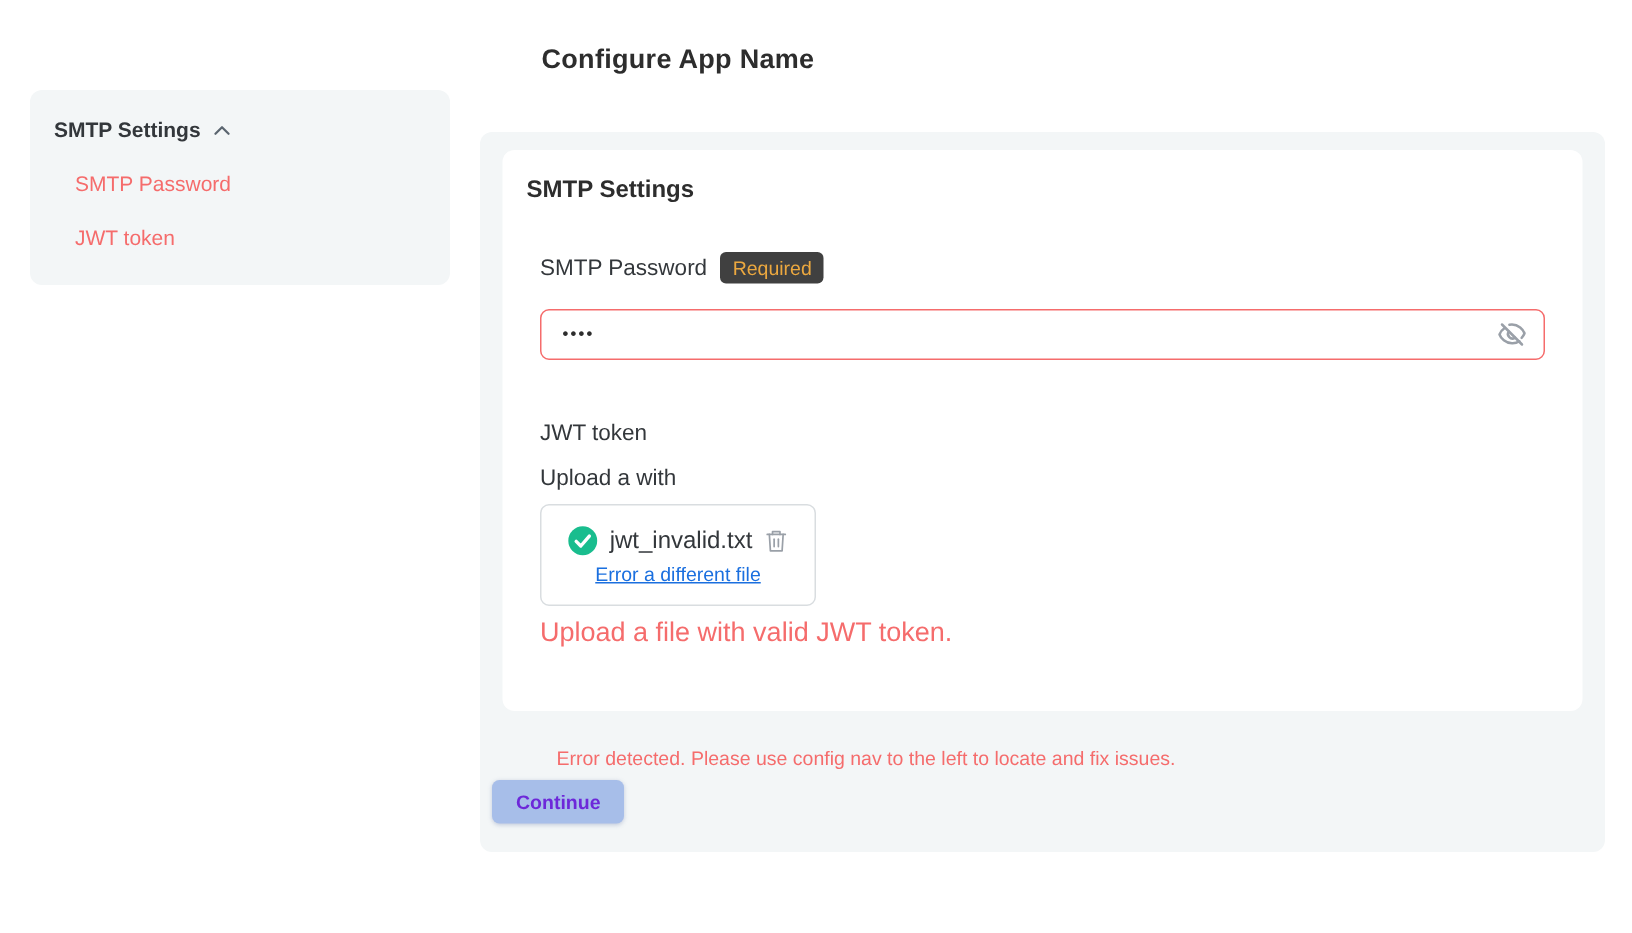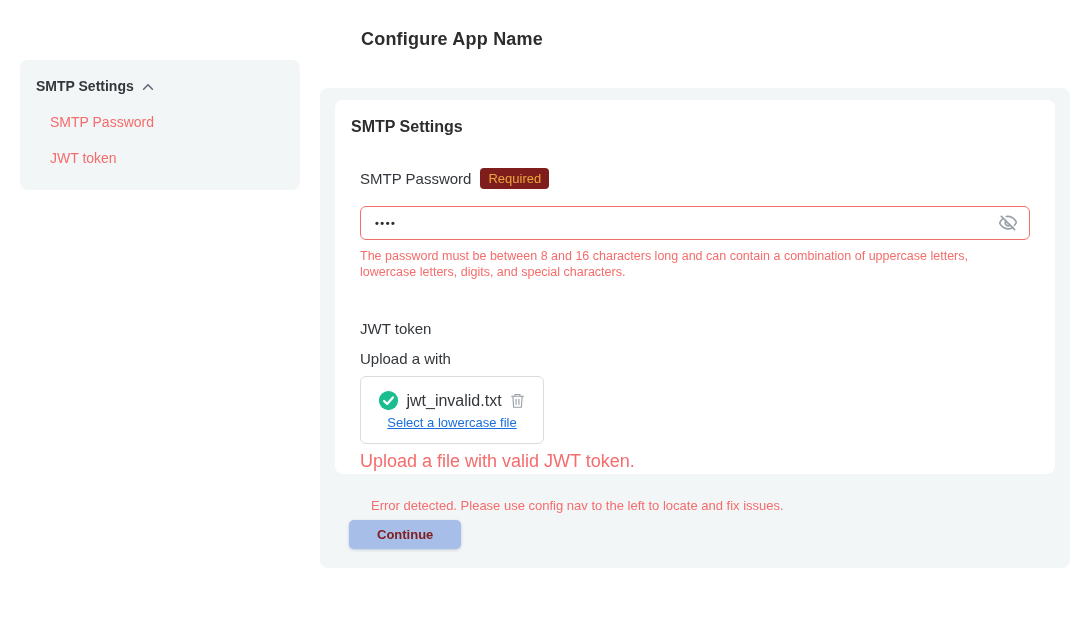--- a/index.html
+++ b/index.html
@@ -21,21 +21,21 @@
   .main-panel { position:absolute; left:320px; top:88px; width:750px; height:480px;
                 background:#f3f6f7; border-radius:8px; }
   .card { position:absolute; left:15px; top:12px; width:720px; height:374px;
           background:#ffffff; border-radius:8px; padding:18px 16px; }
   .card-title { font-size:16px; font-weight:bold; color:#2d2d2d; }
 
   .form-body { margin-left:9px; }
 
   .field-label-row { display:flex; align-items:center; gap:9px; margin-top:32px; }
   .field-label { font-size:15px; color:#33373b; }
-  .required-badge { background:#7f1d1d; color:#eca83f; font-size:13px;
+  .required-badge { background:#404040; color:#eca83f; font-size:13px;
                     padding:3px 8px; border-radius:4px; }
 
   .password-row { position:relative; margin-top:17px; width:670px; }
   .password-input { width:670px; height:34px; border:1px solid #f56c6c; border-radius:6px;
                     padding:0 40px 0 14px; font-size:11px; font-weight:bold; color:#2d2d2d;
                     letter-spacing:1.5px; outline:none; background:#fff;
                     font-family:"Liberation Sans", sans-serif; }
   .eye-toggle { position:absolute; right:12px; top:7px; width:20px; height:20px;
                 background:none; border:none; cursor:pointer; padding:0; display:flex;
                 align-items:center; justify-content:center; }
@@ -51,23 +51,23 @@
                 align-items:center; justify-content:center; background:#fff; }
   .file-row { display:flex; align-items:center; gap:7px; }
   .file-name { font-size:16px; color:#33373b; }
   .trash-button { background:none; border:none; cursor:pointer; padding:0;
                   display:flex; align-items:center; }
   .change-file-link { font-size:13px; color:#1a6fdf; text-decoration:underline;
                       margin-top:4px; cursor:pointer; }
   .upload-error { color:#f56c6c; font-size:18px; margin-top:7px; }
 
   .form-error { position:absolute; left:16px; top:410px; color:#f56c6c; font-size:13px;margin-left:35px; }
-  .continue-button { position:absolute; left:29px; top:432px; min-width:78px; height:29px;
-                     background:#a7bee9; color:#7f1d1d; font-size:13px; font-weight:bold;
-                     border:none; border-radius:5px; padding:0 28px; cursor:not-allowed;
+  .continue-button { position:absolute; left:8px; top:432px; min-width:78px; height:29px;
+                     background:#a7bee9; color:#6d28d9; font-size:13px; font-weight:bold;
+                     border:none; border-radius:5px; padding:0 16px; cursor:not-allowed;
                      box-shadow:0 1px 3px rgba(100,120,170,.35);
                      font-family:"Liberation Sans", sans-serif; }
 </style>
 </head>
 <body>
 
 <div class="page-title">Configure App Name</div>
 
 <nav class="sidebar">
   <div class="sidebar-header">
@@ -96,21 +96,20 @@
         <input class="password-input" type="text" value="••••" style="">
         <button class="eye-toggle">
           <svg viewBox="0 0 24 24" width="20" height="20" fill="none" stroke="#9aa0a8" stroke-width="2" stroke-linecap="round" stroke-linejoin="round">
             <path d="M17.9 17.4A9.9 9.9 0 0 1 12 19c-5.1 0-9-4.1-10-7 .6-1.8 2-3.8 4.1-5.2"></path>
             <path d="M9.9 4.2A10.5 10.5 0 0 1 12 4c5.1 0 9 4.1 10 7-.4 1.2-1.2 2.6-2.3 3.7"></path>
             <path d="M9.5 9.6a3.5 3.5 0 0 0 4.9 4.9"></path>
             <line x1="4" y1="4" x2="20" y2="20"></line>
           </svg>
         </button>
       </div>
-      <div class="field-error">The password must be between 8 and 16 characters long and can contain a combination of uppercase letters, lowercase letters, digits, and special characters.</div>
 
       <div class="jwt-label">JWT token</div>
       <div class="upload-label">Upload a with</div>
 
       <div class="upload-box">
         <div class="file-row">
           <span style="display:flex;">
             <svg viewBox="0 0 24 24" width="21" height="21">
               <circle cx="12" cy="12" r="11" fill="#19bd8e"></circle>
               <polyline points="7,12.5 10.5,16 17,8.5" fill="none" stroke="#ffffff" stroke-width="2.6" stroke-linecap="round" stroke-linejoin="round"></polyline>
@@ -120,21 +119,21 @@
           <button class="trash-button">
             <svg viewBox="0 0 24 24" width="17" height="17" fill="none" stroke="#9aa0a8" stroke-width="1.6" stroke-linecap="round" stroke-linejoin="round">
               <path d="M3.5 6h17"></path>
               <path d="M8.5 6V3.5h7V6"></path>
               <path d="M18.5 6l-1 15.5h-11L5.5 6"></path>
               <line x1="10" y1="10.5" x2="10" y2="17.5"></line>
               <line x1="14" y1="10.5" x2="14" y2="17.5"></line>
             </svg>
           </button>
         </div>
-        <a class="change-file-link">Select a lowercase file</a>
+        <a class="change-file-link">Error a different file</a>
       </div>
       <div class="upload-error">Upload a file with valid JWT token.</div>
     </div>
   </div>
 
   <div class="form-error">Error detected. Please use config nav to the left to locate and fix issues.</div>
   <button class="continue-button" disabled="">Continue</button>
 </section>
 
 </body></html>

